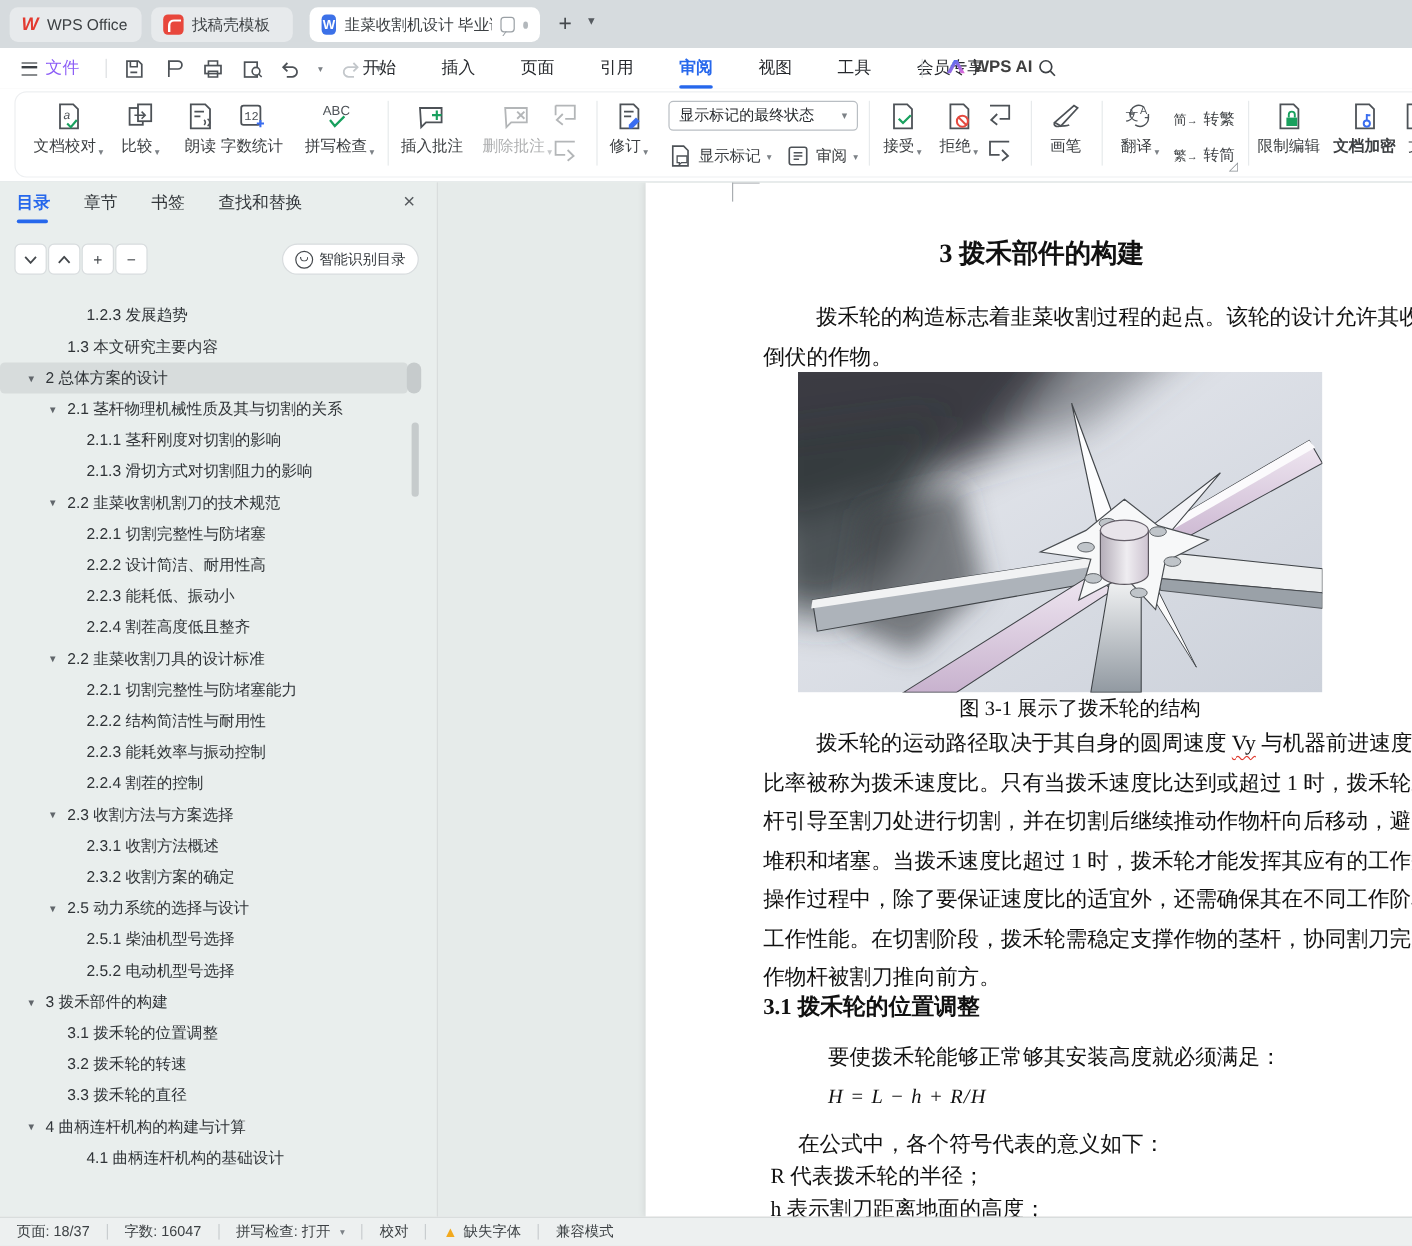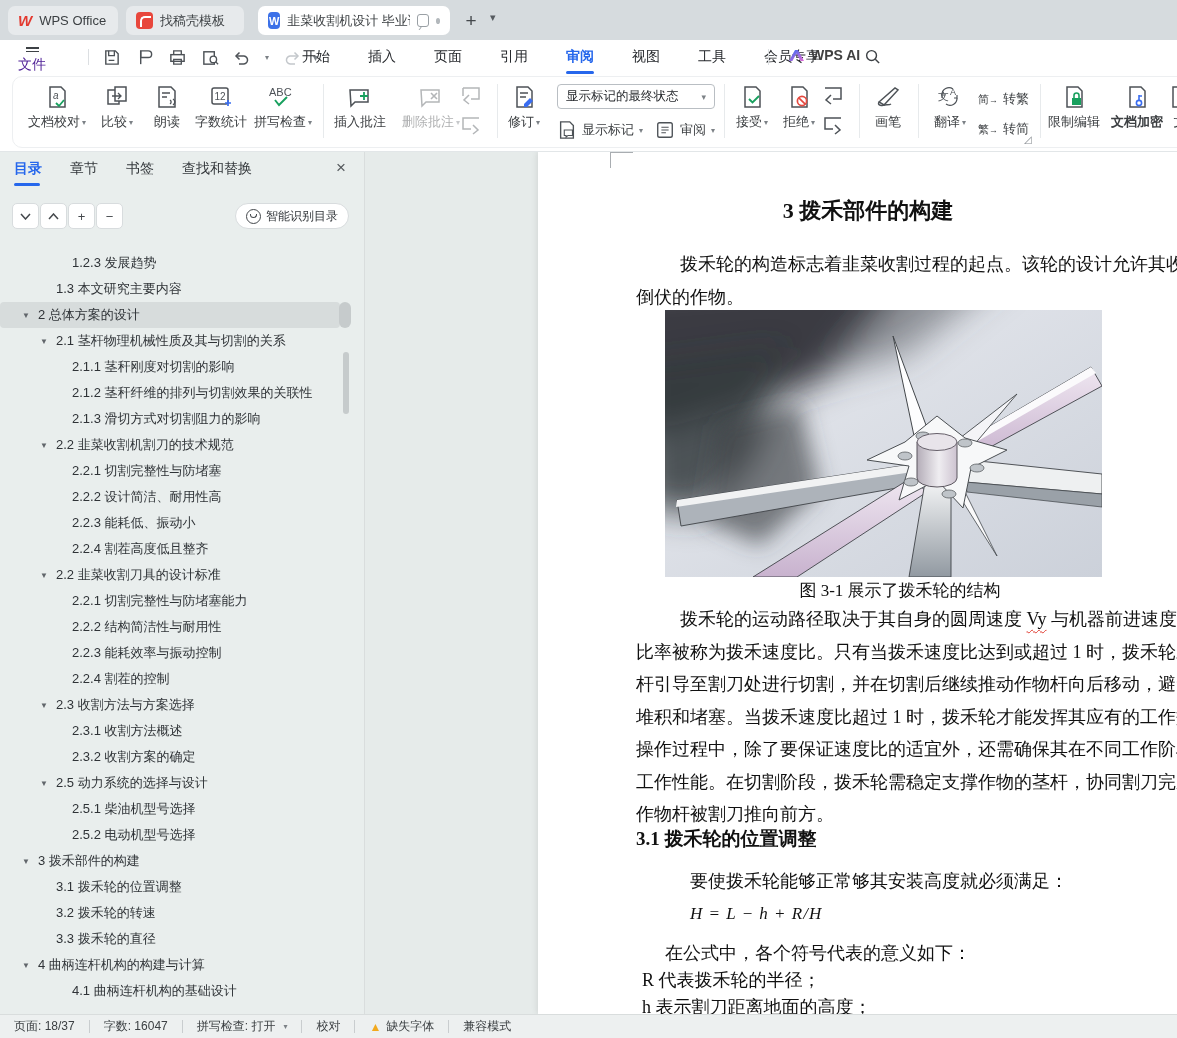--- a/index.html
+++ b/index.html
@@ -22,42 +22,42 @@
   .graydot{width:6px;height:6px;border-radius:50%;background:#b3b8bc;}
   .newtab{position:absolute;left:458px;top:8px;width:26px;height:26px;font-size:19px;color:#44484c;
     display:flex;align-items:center;justify-content:center;border-radius:5px;}
   .tabchev{position:absolute;left:490px;top:11px;font-size:11px;color:#565b60;}
   
   .menubar{position:absolute;left:0;top:40px;width:1177px;height:34px;background:#fff;}
   .hamb{display:inline-block;width:13px;height:9px;border-top:1.6px solid #3d4145;
     border-bottom:1.6px solid #3d4145;position:relative;}
   .hamb::after{content:"";position:absolute;left:0;top:2.6px;width:13px;height:1.6px;background:#3d4145;}
   .filebtn{position:absolute;left:18px;top:7px;display:flex;align-items:center;gap:7px;
-    font-size:14px;color:#4c1d95;height:20px;flex-direction:column;}
+    font-size:14px;color:#8b5cf6;height:20px;}
   .mb-sep{position:absolute;left:88px;top:9px;width:1px;height:16px;background:#dcdfe2;}
   .qicons{position:absolute;left:100px;top:6px;display:flex;align-items:center;gap:11px;}
   .qico{width:22px;height:22px;display:flex;align-items:center;justify-content:center;}
   .menu-items{position:absolute;left:300px;top:0;height:34px;display:flex;align-items:center;gap:34px;}
   .menu-item{font-size:14px;color:#26292d;position:relative;padding:7px 2px;}
   .menu-item.active{color:#2667ec;font-weight:bold;}
   .menu-item.active::after{content:"";position:absolute;left:2px;right:2px;bottom:-1px;height:3px;
     border-radius:2px;background:#2667ec;}
   .ai-sep{position:absolute;left:768px;top:9px;width:1px;height:16px;background:#dcdfe2;}
   .wpsai{position:absolute;left:788px;top:7px;display:flex;align-items:center;gap:6px;
     font-size:14px;color:#404040;font-weight:bold;}
   .searchico{position:absolute;left:864px;top:8px;}
   
   .ribbon{position:absolute;left:0;top:74px;width:1177px;height:78px;background:#fff;
     border-bottom:1px solid #e2e6e8;box-sizing:border-box;}
   .ribbon-box{position:absolute;left:12px;top:2px;width:1380px;height:70px;
     border:1px solid #edeff1;border-radius:10px;}
   .rbtn{position:absolute;top:6px;width:64px;height:62px;display:flex;flex-direction:column;
     align-items:center;justify-content:flex-start;gap:3px;}
   .rbtn .ric{height:30px;display:flex;align-items:flex-end;}
-  .rlb{font-size:13px;color:#3d4043;white-space:nowrap;display:flex;align-items:center;gap:2px;}
+  .rlb{font-size:13px;color:#3d4043;white-space:nowrap;display:flex;align-items:flex-end;gap:2px;}
   .cv{font-size:8px;color:#7c8186;}
   .disab{opacity:.42;}
   .vdiv{position:absolute;top:10px;width:1px;height:54px;background:#e7eaec;}
   .navcol{position:absolute;width:26px;display:flex;flex-direction:column;gap:8px;align-items:center;top:10px;}
   .markup-select{position:absolute;left:557px;top:10px;width:158px;height:25px;border:1px solid #b9bec3;
     border-radius:4px;background:#fff;display:flex;align-items:center;box-sizing:border-box;
     padding:0 8px;font-size:12.5px;color:#26292d;justify-content:space-between;}
   .inline-btn{position:absolute;top:44px;height:24px;display:flex;align-items:center;gap:5px;
     font-size:13px;color:#3d4043;}
   .zh-mini{font-size:11px;color:#3d4043;border:0;position:relative;}
@@ -248,21 +248,21 @@
         <svg width="26" height="26" viewBox="0 0 26 26">
           <path d="M5 3h12l4 4v16H5z" fill="none" stroke="#4d5257" stroke-width="1.5"></path>
           <path d="M8 9h8M8 13h5" stroke="#4d5257" stroke-width="1.3"></path>
           <path d="M16 16c1.5 1 1.5 3 0 4M19 15c2.4 1.6 2.4 4.4 0 6" fill="none" stroke="#4d5257" stroke-width="1.3"></path>
         </svg>
       </span>
     <span class="rlb">
         <span>朗读</span>
       </span>
   </div>
-  <div class="rbtn" style="left:189px;">
+  <div class="rbtn" style="left:178px;font-family:Liberation Mono, monospace;">
     <span class="ric">
         <svg width="26" height="26" viewBox="0 0 26 26">
           <rect x="4" y="4" width="16" height="16" rx="2" fill="none" stroke="#4d5257" stroke-width="1.5"></rect>
           <text x="6.5" y="16" font-size="10" fill="#4d5257">12</text>
           <path d="M20 16v6M17 19h6" stroke="#3a6df0" stroke-width="1.7"></path>
         </svg>
       </span>
     <span class="rlb">
         <span>字数统计</span>
       </span>
@@ -512,23 +512,20 @@
         <div class="toc-row lvl1 sel">
           <span class="tg">▼</span>
           <span class="toc-txt">2 总体方案的设计</span>
         </div>
         <div class="toc-row lvl2">
           <span class="tg">▼</span>
           <span class="toc-txt">2.1 茎杆物理机械性质及其与切割的关系</span>
         </div>
         <div class="toc-row lvl3">
           <span class="toc-txt">2.1.1 茎秆刚度对切割的影响</span>
-        </div>
-        <div class="toc-row lvl3">
-          <span class="toc-txt">2.1.2 茎秆纤维的排列与切割效果的关联性</span>
         </div>
         <div class="toc-row lvl3">
           <span class="toc-txt">2.1.3 滑切方式对切割阻力的影响</span>
         </div>
         <div class="toc-row lvl2">
           <span class="tg">▼</span>
           <span class="toc-txt">2.2 韭菜收割机割刀的技术规范</span>
         </div>
         <div class="toc-row lvl3">
           <span class="toc-txt">2.2.1 切割完整性与防堵塞</span>

